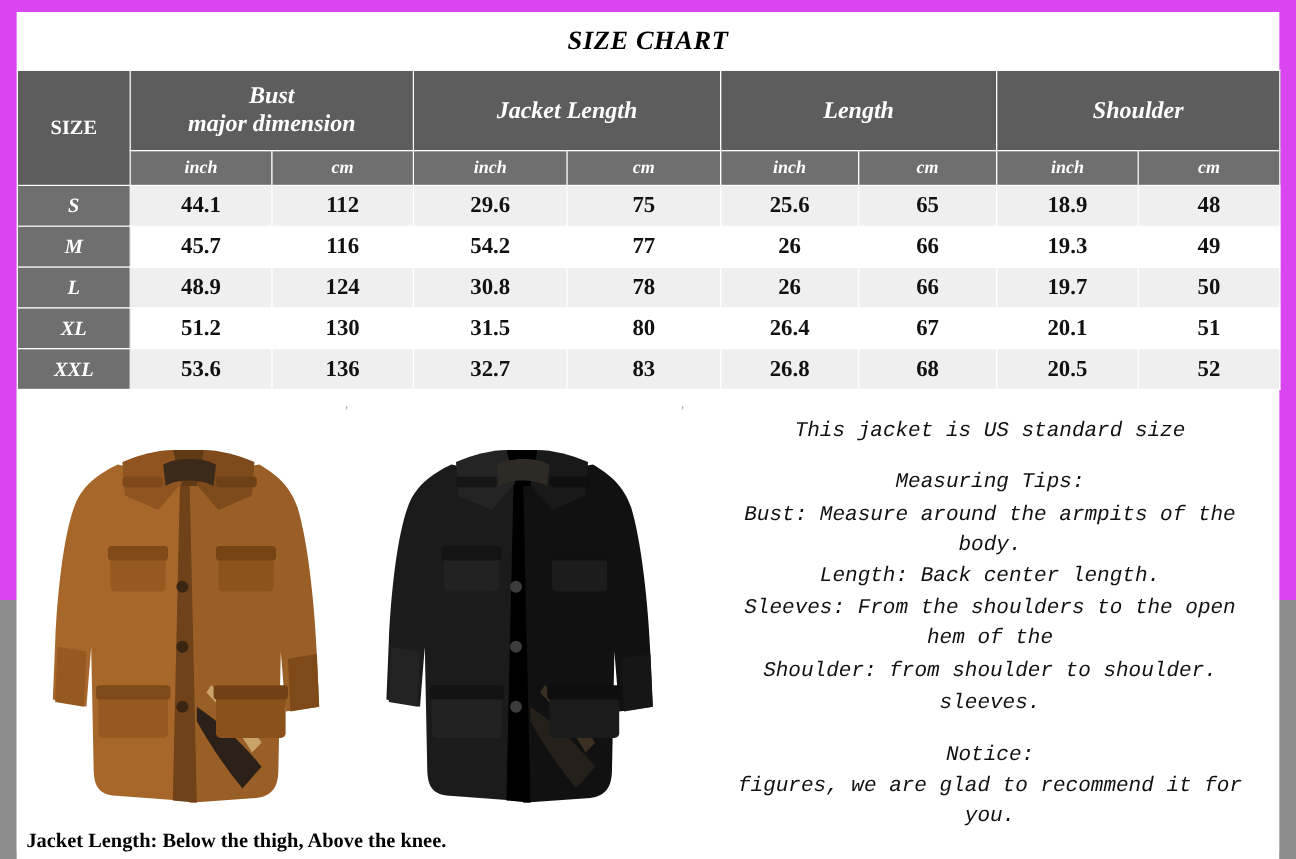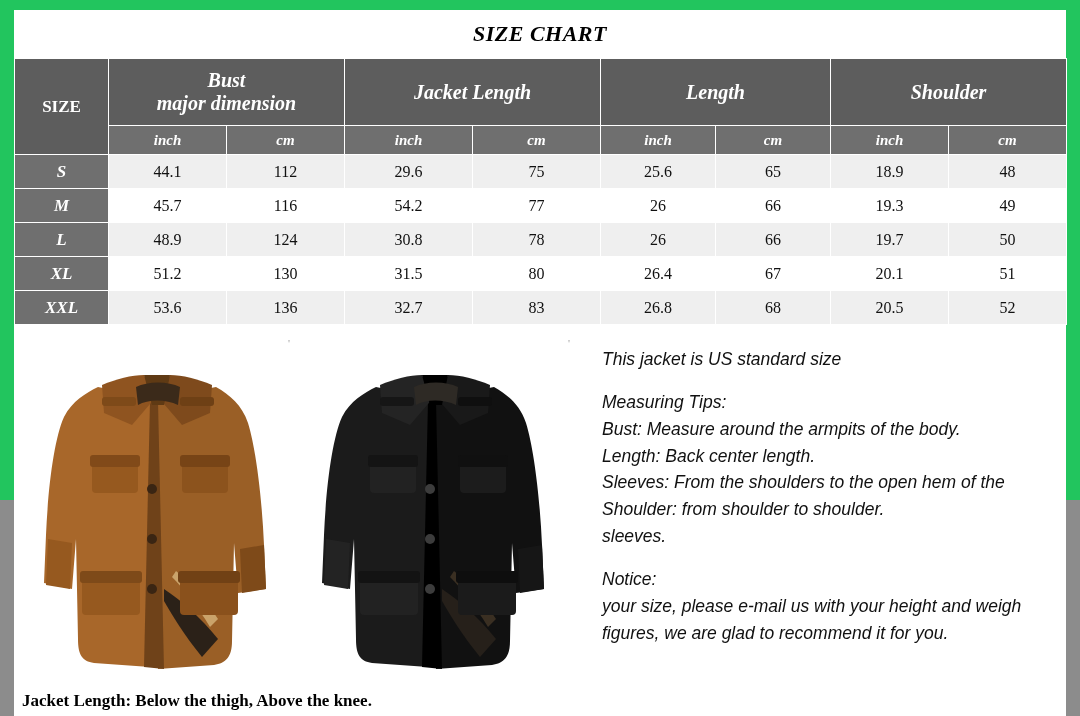--- a/index.html
+++ b/index.html
@@ -10,21 +10,21 @@
   body {
     width: 1080px;
     height: 716px;
     font-family: "Liberation Serif", serif;
     overflow: hidden;
   }
   .page {
     position: relative;
     width: 1080px;
     height: 500px;
-    background: #22c55e;
+    background: #d946ef;
     box-sizing: border-box;
   }
   .sheet {
     position: absolute;
     left: 14px;
     top: 10px;
     width: 1052px;
     height: 700px;
     background: #ffffff;
     box-sizing: border-box;
@@ -84,22 +84,22 @@
   }
   .size-cell {
     background: #6f6f6f;
     color: #ffffff;
     font-weight: bold;
     font-style: italic;
     font-size: 17px;
     height: 31px;
   }
   .val {
-    font-weight: normal;
-    font-size: 16px;
+    font-weight: bold;
+    font-size: 19px;
     color: #111;
     height: 31px;
   }
   tr.row-odd .val { background: #efefef; }
   tr.row-even .val { background: #ffffff; }
 
   
   .lower {
     position: relative;
     display: flex;
@@ -112,25 +112,26 @@
     background: #ffffff;
     flex: 0 0 566px;
   }
   .info {
     flex: 1 1 auto;
     padding: 22px 18px 0 22px;
     box-sizing: border-box;
   }
   .info p {
     margin: 0 0 2px 0;
-    font-family: Liberation Sans, sans-serif;
+    font-family: Liberation Mono, monospace;
     font-style: italic;
     font-size: 17.5px;
     line-height: 1.42;
     color: #111;
+    text-align: center;
   }
   .info .gap { height: 16px; }
 
   
   .jacket-wrap {
     position: absolute;
     top: 14px;
   }
   .jacket-wrap.one { left: 18px; }
   .jacket-wrap.two { left: 296px; }
@@ -342,19 +343,18 @@
         <p>This jacket is US standard size</p>
         <div class="gap"></div>
         <p>Measuring Tips:</p>
         <p>Bust: Measure around the armpits of the body.</p>
         <p>Length: Back center length.</p>
         <p>Sleeves: From the shoulders to the open hem of the</p>
         <p>Shoulder: from shoulder to shoulder.</p>
         <p>sleeves.</p>
         <div class="gap"></div>
         <p>Notice:</p>
-        <p>your size, please e-mail us with your height and weigh</p>
         <p>figures, we are glad to recommend it for you.</p>
       </div>
 
     </div>
   </div>
 </div>
 
 </body></html>

